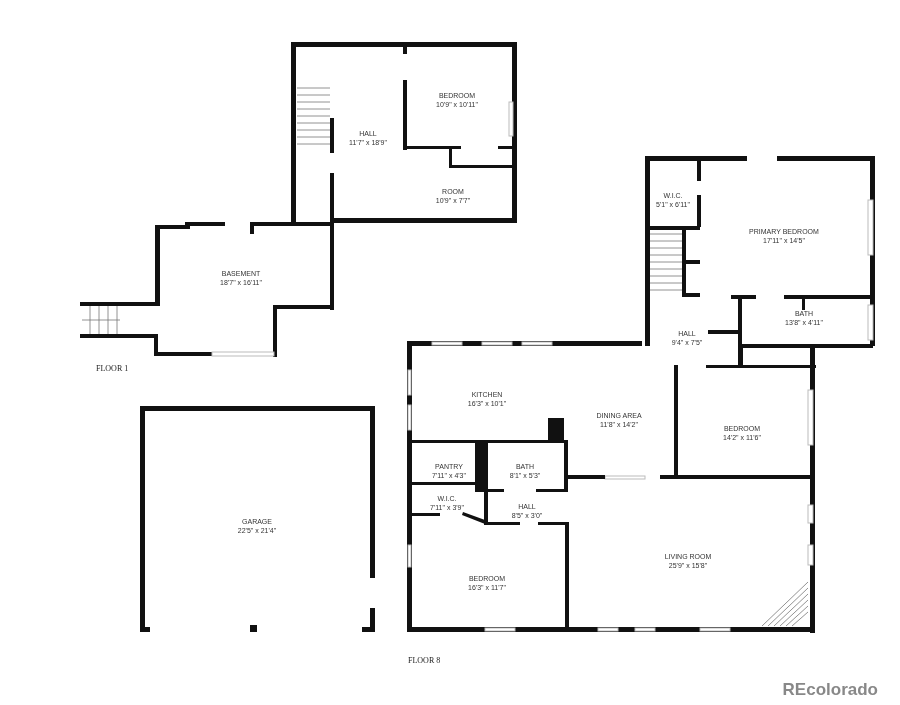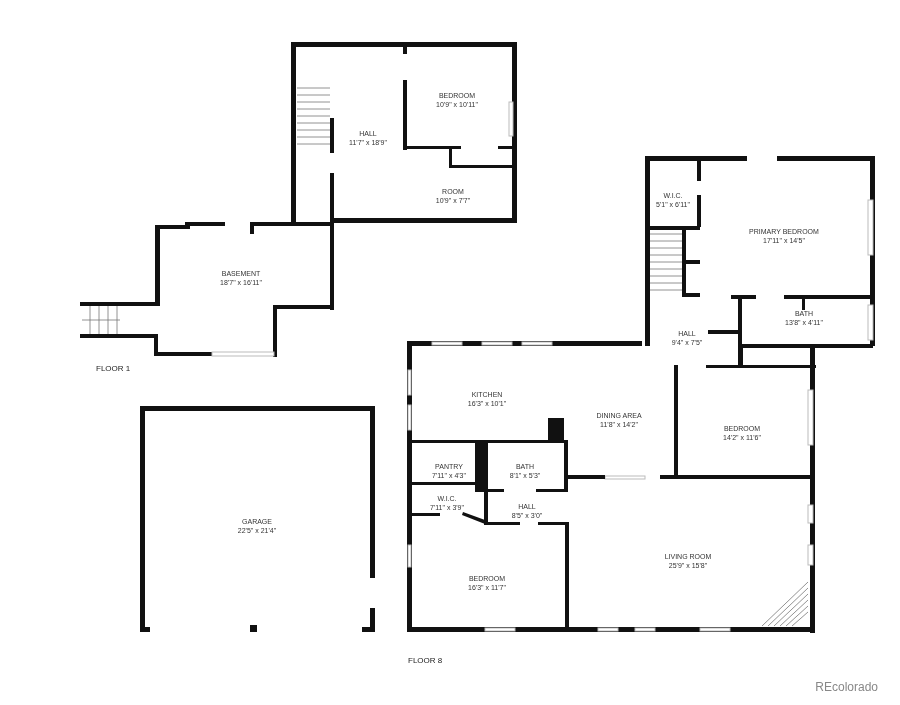--- a/index.html
+++ b/index.html
@@ -1,22 +1,22 @@
 <!DOCTYPE html>
 <html><head>
 <meta charset="utf-8">
 <style>
   html,body{margin:0;padding:0;background:#fff;}
   body{width:900px;height:705px;position:relative;overflow:hidden;font-family:"Liberation Sans",sans-serif;}
   svg{position:absolute;left:0;top:0;}
   .w{fill:#111;}
   .win{fill:#fff;stroke:#bbb;stroke-width:1;}
   .lbl{position:absolute;font-size:7px;color:#333;text-align:center;line-height:9px;transform:translateX(-50%);white-space:nowrap;}
-  .floor{position:absolute;font-size:8px;color:#222;}
-  .wm{position:absolute;right:22px;top:680px;font-size:12px;color:#888;}
+  .floor{position:absolute;font-size:8px;color:#222;font-family:Liberation Serif, serif;}
+  .wm{position:absolute;right:22px;top:680px;font-size:17px;color:#888;font-weight:bold;}
   .stair line{stroke:#777;stroke-width:0.8;}
 </style>
 </head>
 <body>
 
 <svg width="900" height="705">
 
   <g>
     <rect class="w" x="291" y="42" width="225" height="5"></rect>
     <rect class="w" x="291" y="42" width="5" height="180"></rect>

